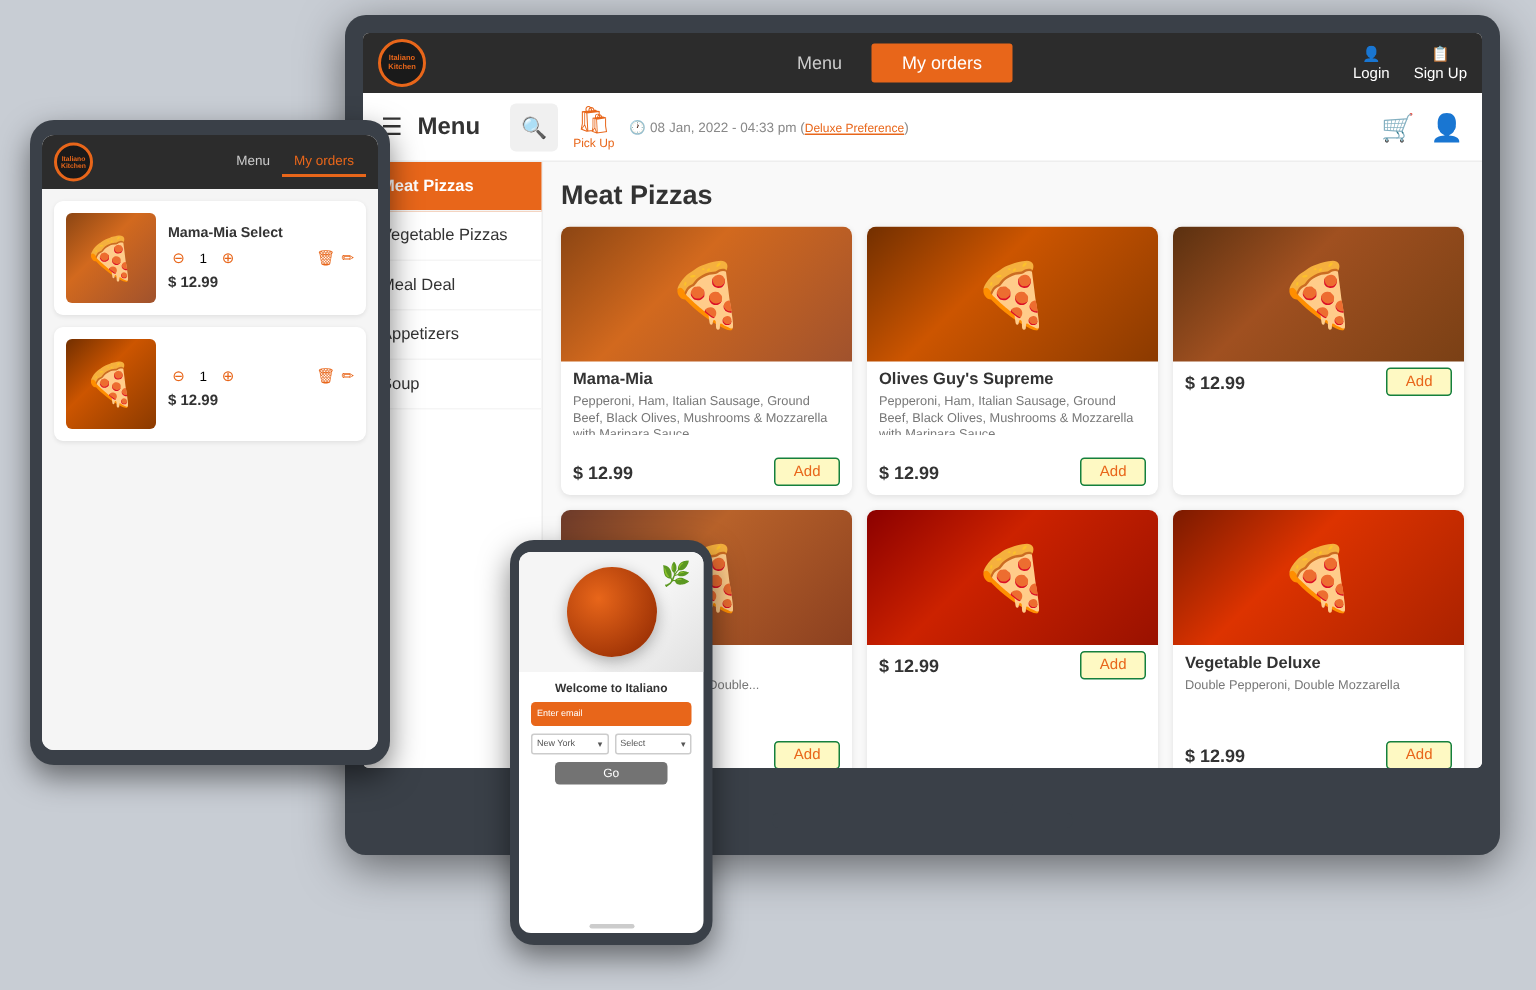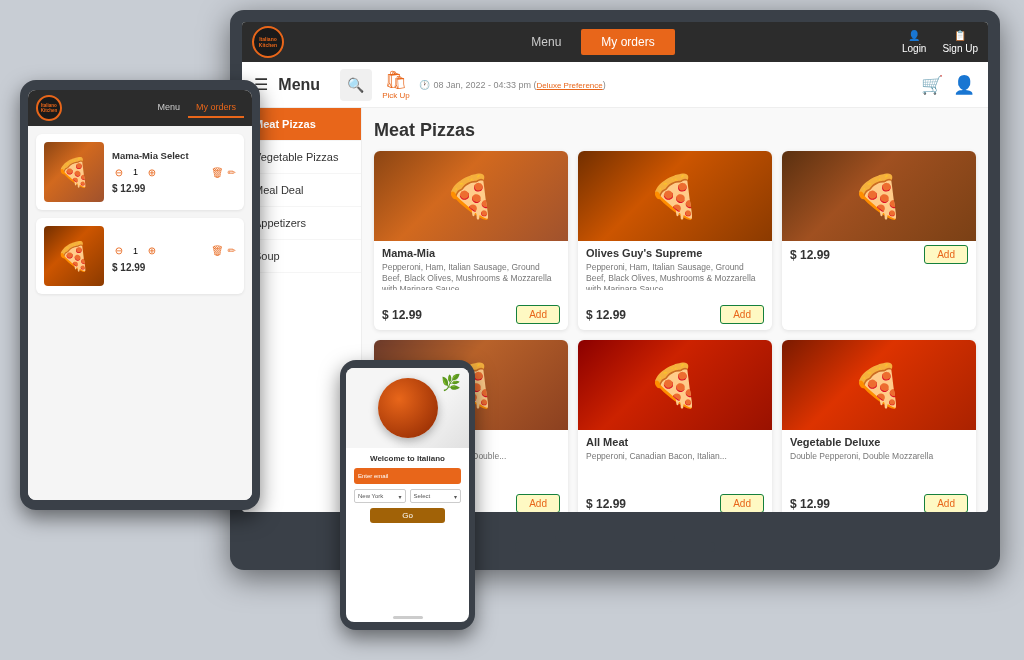--- a/index.html
+++ b/index.html
@@ -440,21 +440,21 @@
       border: 1px solid #ccc;
       border-radius: 2px;
       font-size: 6px;
       color: #555;
       display: flex;
       align-items: center;
       padding: 0 3px;
       justify-content: space-between;
     }
     .mobile-btn {
-      background: #a16207;
+      background: #737373;
       color: #fff;
       border-radius: 3px;
       font-size: 8px;
       padding: 3px 32px;
       cursor: pointer;
     }
     .mobile-home-bar {
       width: 30px;
       height: 3px;
       background: #ccc;
@@ -579,24 +579,20 @@
               <div class="pizza-desc">Ham, Canadian Bacon, Double...</div>
             </div>
             <div class="pizza-footer">
               <span class="pizza-price">$ 12.99</span>
               <button class="add-btn">Add</button>
             </div>
           </div>
 
           <div class="pizza-card">
             <div class="pizza-img-real pizza-bg-5">🍕</div>
-            <div class="pizza-info">
-              <div class="pizza-name">All Meat</div>
-              <div class="pizza-desc">Pepperoni, Canadian Bacon, Italian...</div>
-            </div>
             <div class="pizza-footer">
               <span class="pizza-price">$ 12.99</span>
               <button class="add-btn">Add</button>
             </div>
           </div>
 
           <div class="pizza-card">
             <div class="pizza-img-real pizza-bg-6">🍕</div>
             <div class="pizza-info">
               <div class="pizza-name">Vegetable Deluxe</div>

